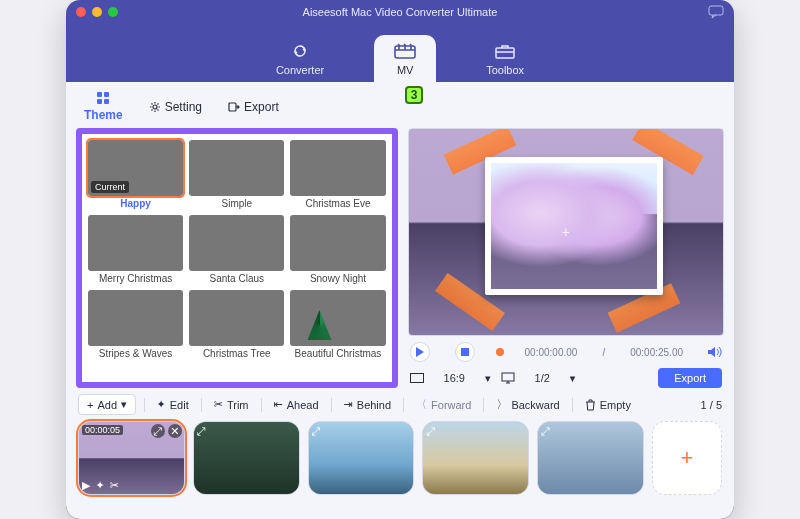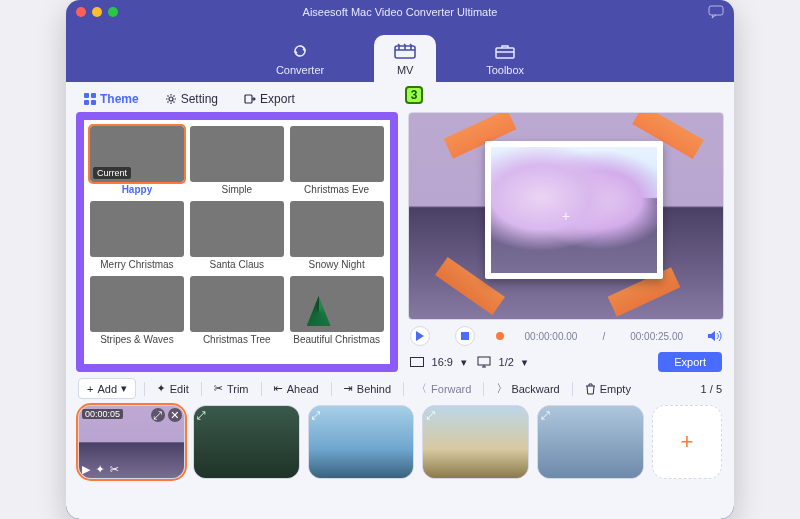--- a/index.html
+++ b/index.html
@@ -92,36 +92,36 @@
     padding: 2px 4px 4px 4px;
     font-size: 12px;
     position: relative;
   }
   .subtab {
     display:flex; align-items:center; gap:4px;
     color: var(--text-dark);
     padding: 2px 4px;
     cursor:pointer;
   }
-  .subtab.active { color: var(--blue); font-weight:600;}
+  .subtab.active { color: var(--blue); font-weight:600;flex-direction:column;}
   .step-badge {
     width:18px;height:18px;background:#9cff4a;border:2px solid #2c7a00;
     border-radius:4px;color:#185500;font-weight:700;font-size:12px;
     display:flex;align-items:center;justify-content:center;
     position:absolute; left:329px; top:-2px;
   }
   .main {
     display:flex;
     gap:10px;
     height: 260px;
   }
   
   .leftpanel {
     width: 356px;
-    border: 8px solid #8b5cf6;
+    border: 6px solid #8b5cf6;
     border-radius: 4px;
     background: #fff;
     overflow-y: auto;
     padding: 6px;
     position:relative;
   }
   .leftpanel::-webkit-scrollbar{width:6px;}
   .leftpanel::-webkit-scrollbar-thumb{background:var(--blue);border-radius:3px;}
   .grid {
     display:grid;
@@ -206,21 +206,21 @@
   .ratio-row {
     display:flex; align-items:center; gap:10px;
     padding: 4px 2px 0;
     font-size: 11px;
   }
   .ratio-row .exportbtn {
     margin-left:auto;
     background: var(--blue); color:#fff; border:none;
     padding: 4px 16px; border-radius:4px; font-size:11px; cursor:pointer;
   }
-  .ratio-item { display:flex; align-items:center; gap:8px; cursor:pointer;}
+  .ratio-item { display:flex; align-items:center; gap:20px; cursor:pointer;}
   
   .toolbar2 {
     display:flex; align-items:center; gap:8px;
     padding: 6px 2px;
     font-size: 11px;
     color: var(--text-dark);
   }
   .toolbar2 .tbtn {
     display:flex; align-items:center; gap:4px;
     padding:3px 8px; border:1px solid var(--gray-border);

